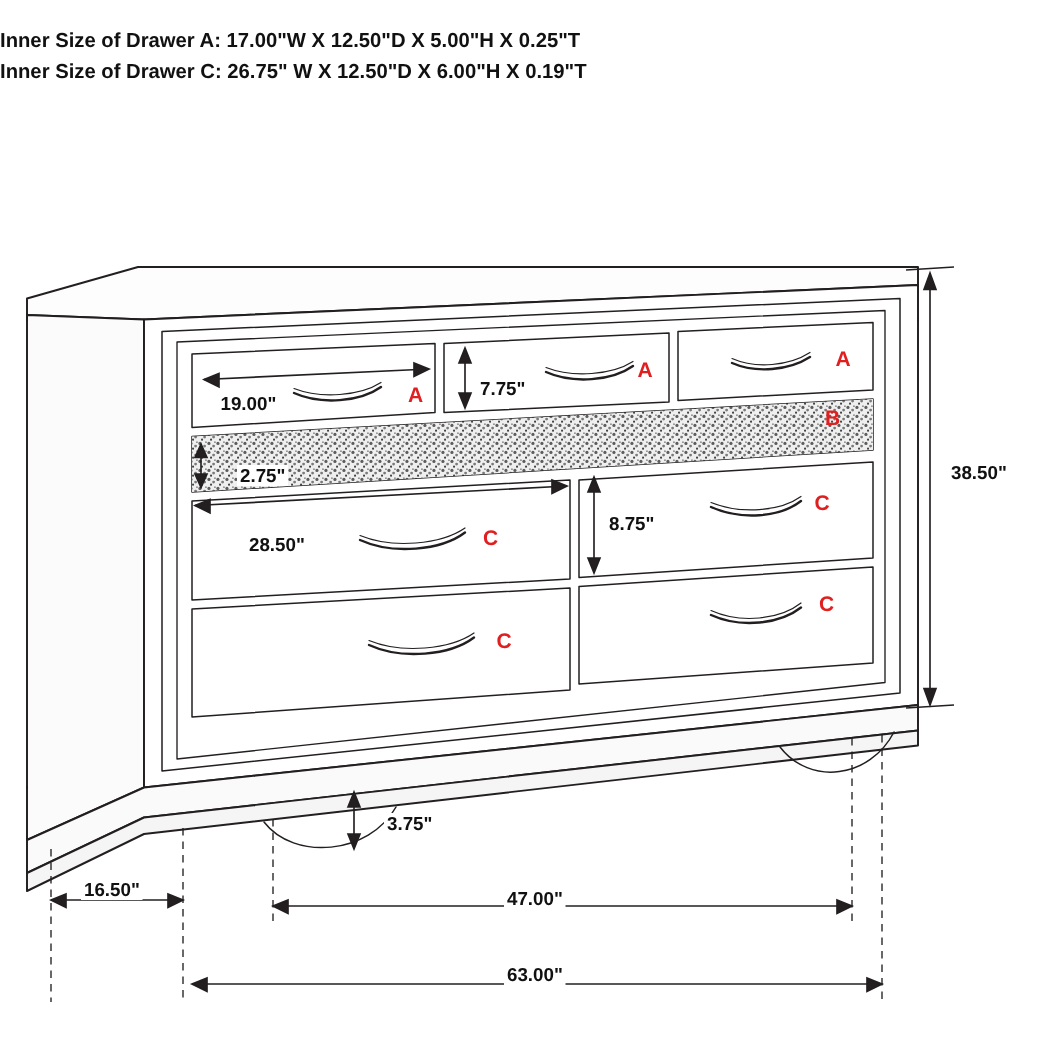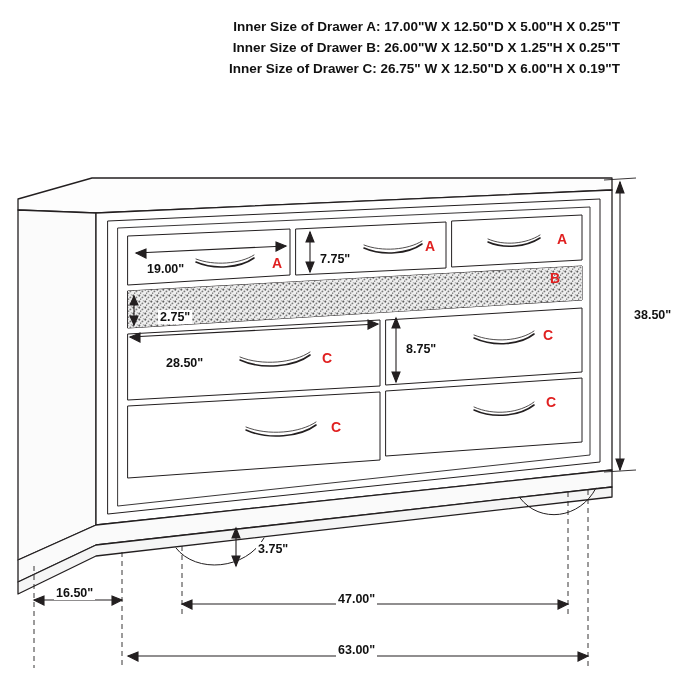--- a/index.html
+++ b/index.html
@@ -17,21 +17,21 @@
   #stage {
     position: relative;
     width: 700px;
     height: 700px;
   }
   .spec-lines {
     position: absolute;
     left: 0;
     top: 16px;
     width: 620px;
-    text-align: right;
+    text-align: left;
   }
   .spec-line {
     font-size: 13.5px;
     font-weight: bold;
     color: #111111;
     line-height: 21px;
     white-space: nowrap;
   }
   svg.diagram {
     position: absolute;
@@ -57,21 +57,20 @@
     white-space: nowrap;
   }
 </style>
 </head>
 <body>
 
 <div id="stage">
 
   <div class="spec-lines">
     <div class="spec-line">Inner Size of Drawer A: 17.00"W X 12.50"D X 5.00"H X 0.25"T</div>
-    <div class="spec-line">Inner Size of Drawer B: 26.00"W X 12.50"D X 1.25"H X 0.25"T</div>
     <div class="spec-line">Inner Size of Drawer C: 26.75" W X 12.50"D X 6.00"H X 0.19"T</div>
   </div>
 
   <svg class="diagram" viewBox="0 0 700 700">
     <g fill="none" stroke="#231f20" stroke-width="1.3" stroke-linejoin="round" stroke-linecap="round">
 
       <polygon points="18,199 92,178 612,178 612,190 96,213 18,210" fill="#fdfdfd" stroke="#231f20"></polygon>
 
       <polygon points="18,210 96,213 96,525 18,560" fill="#fbfbfb" stroke="#231f20"></polygon>
 

